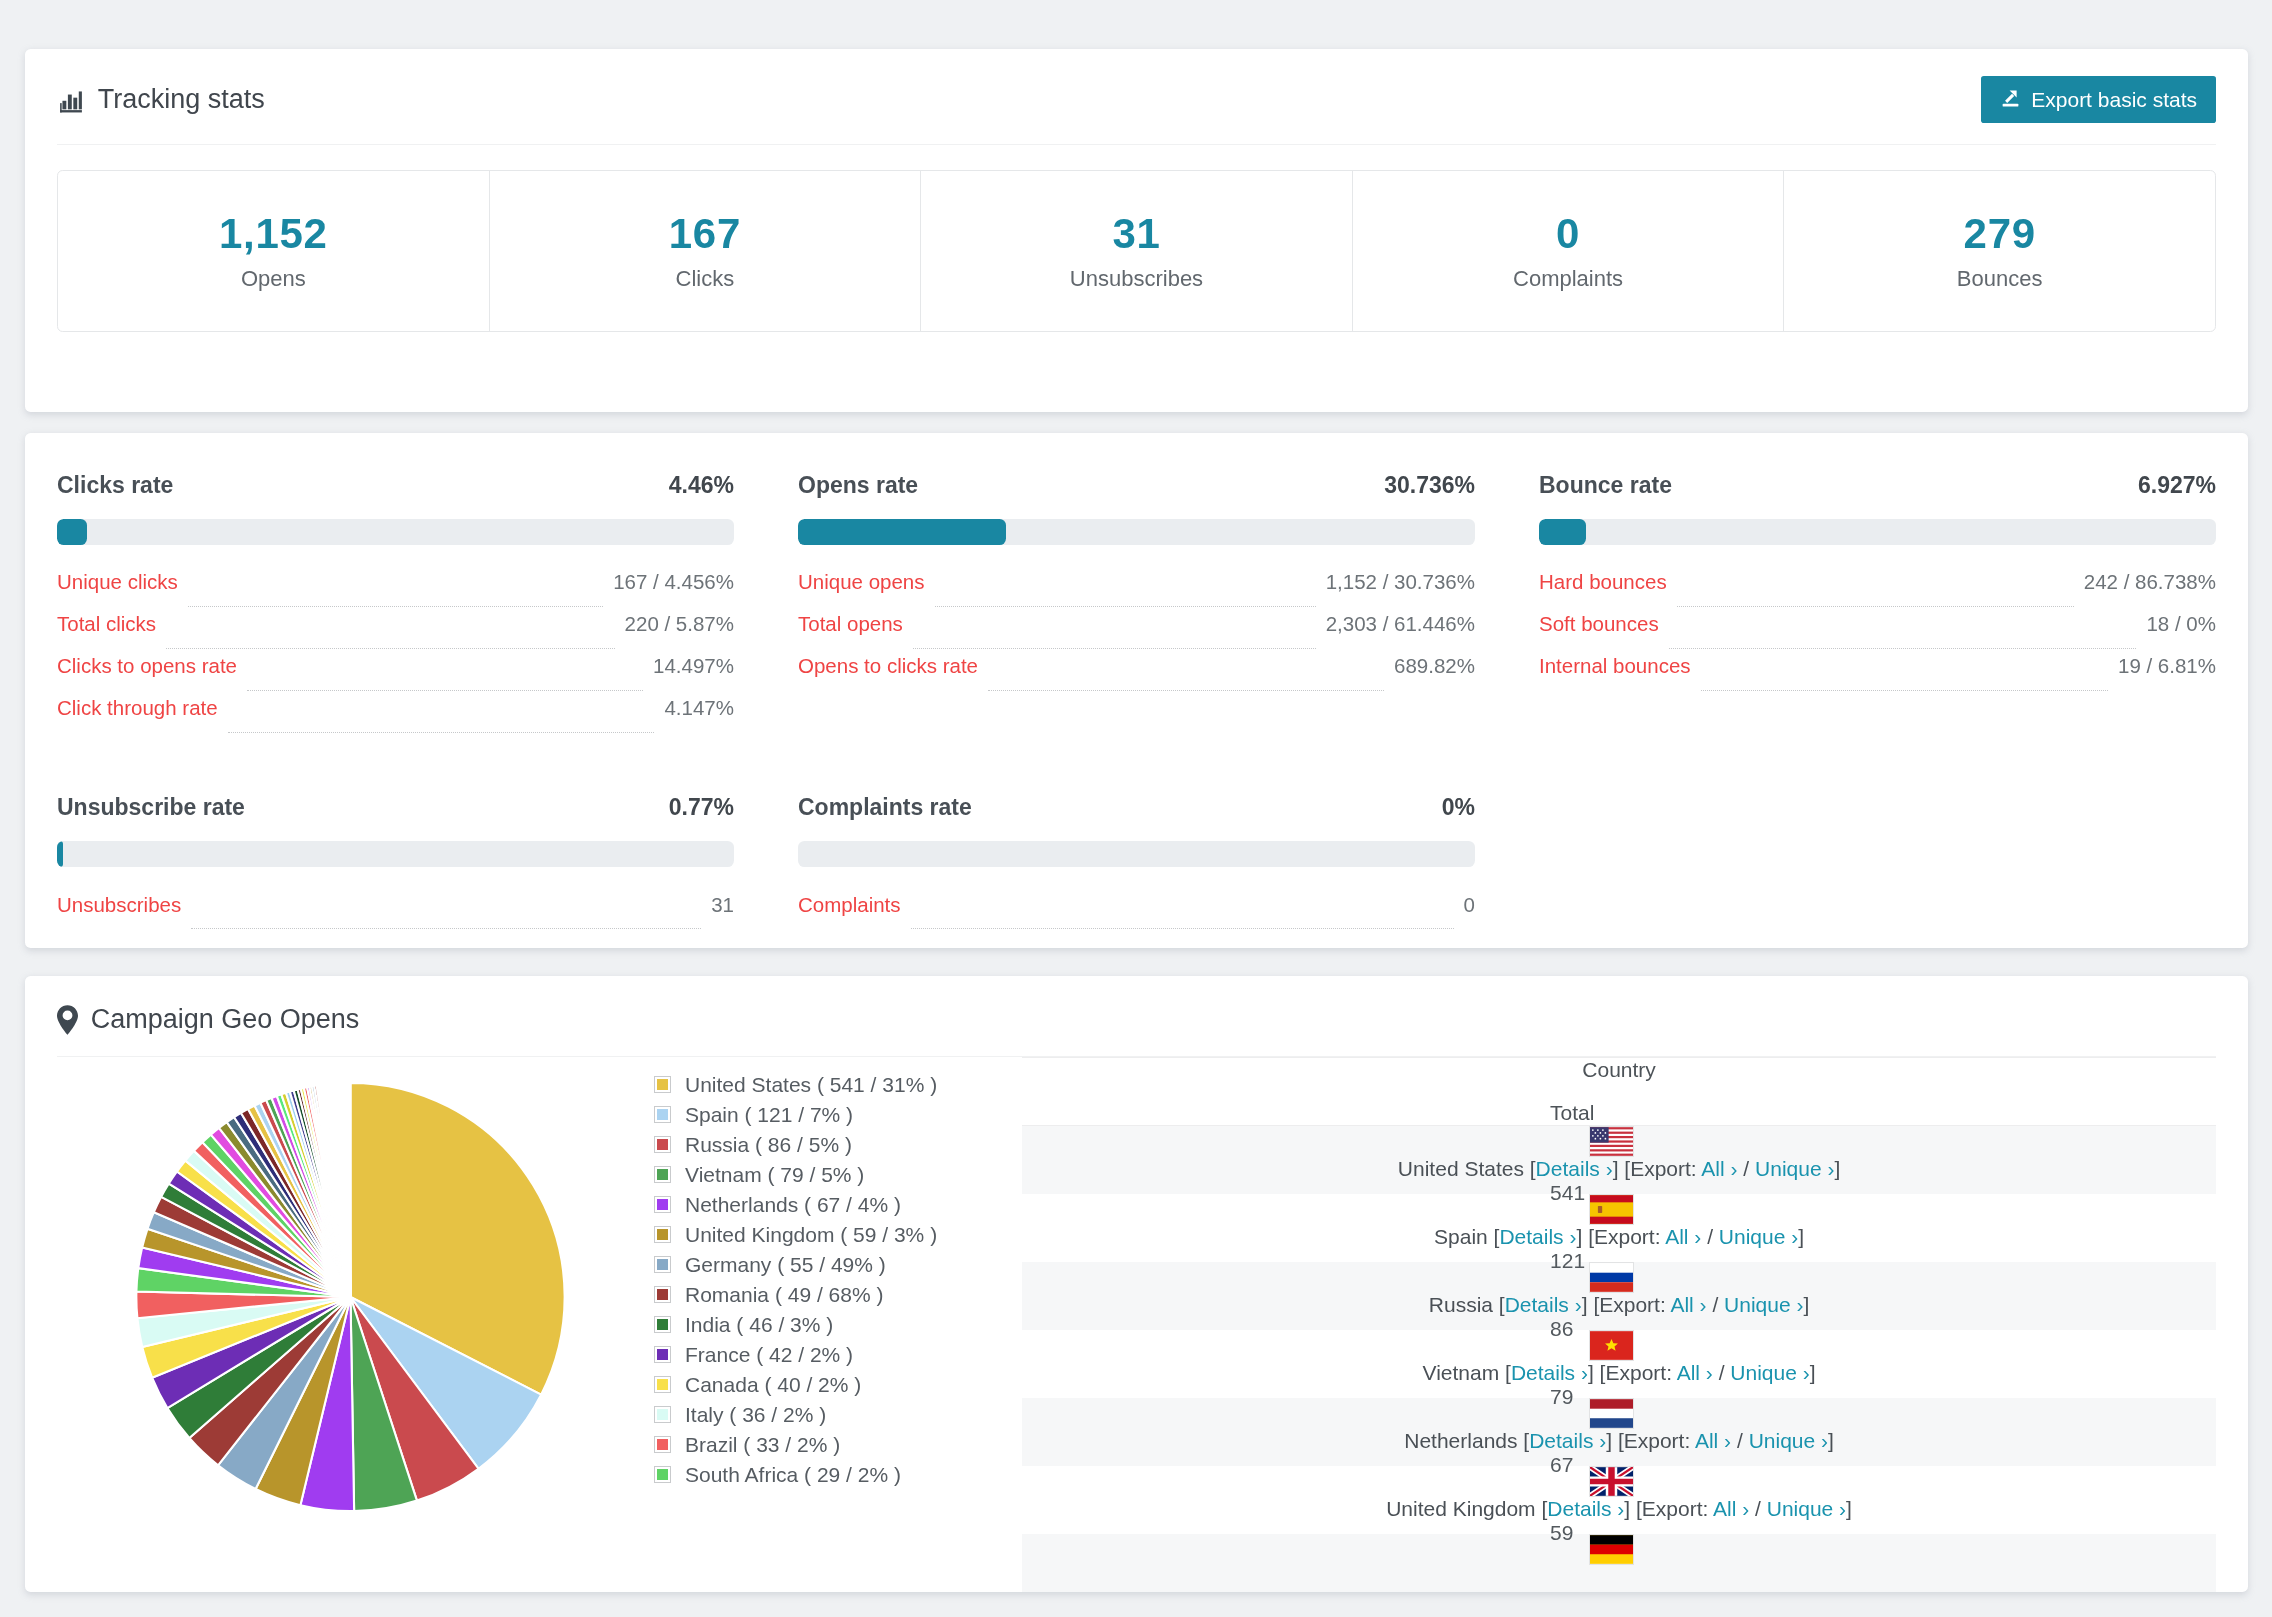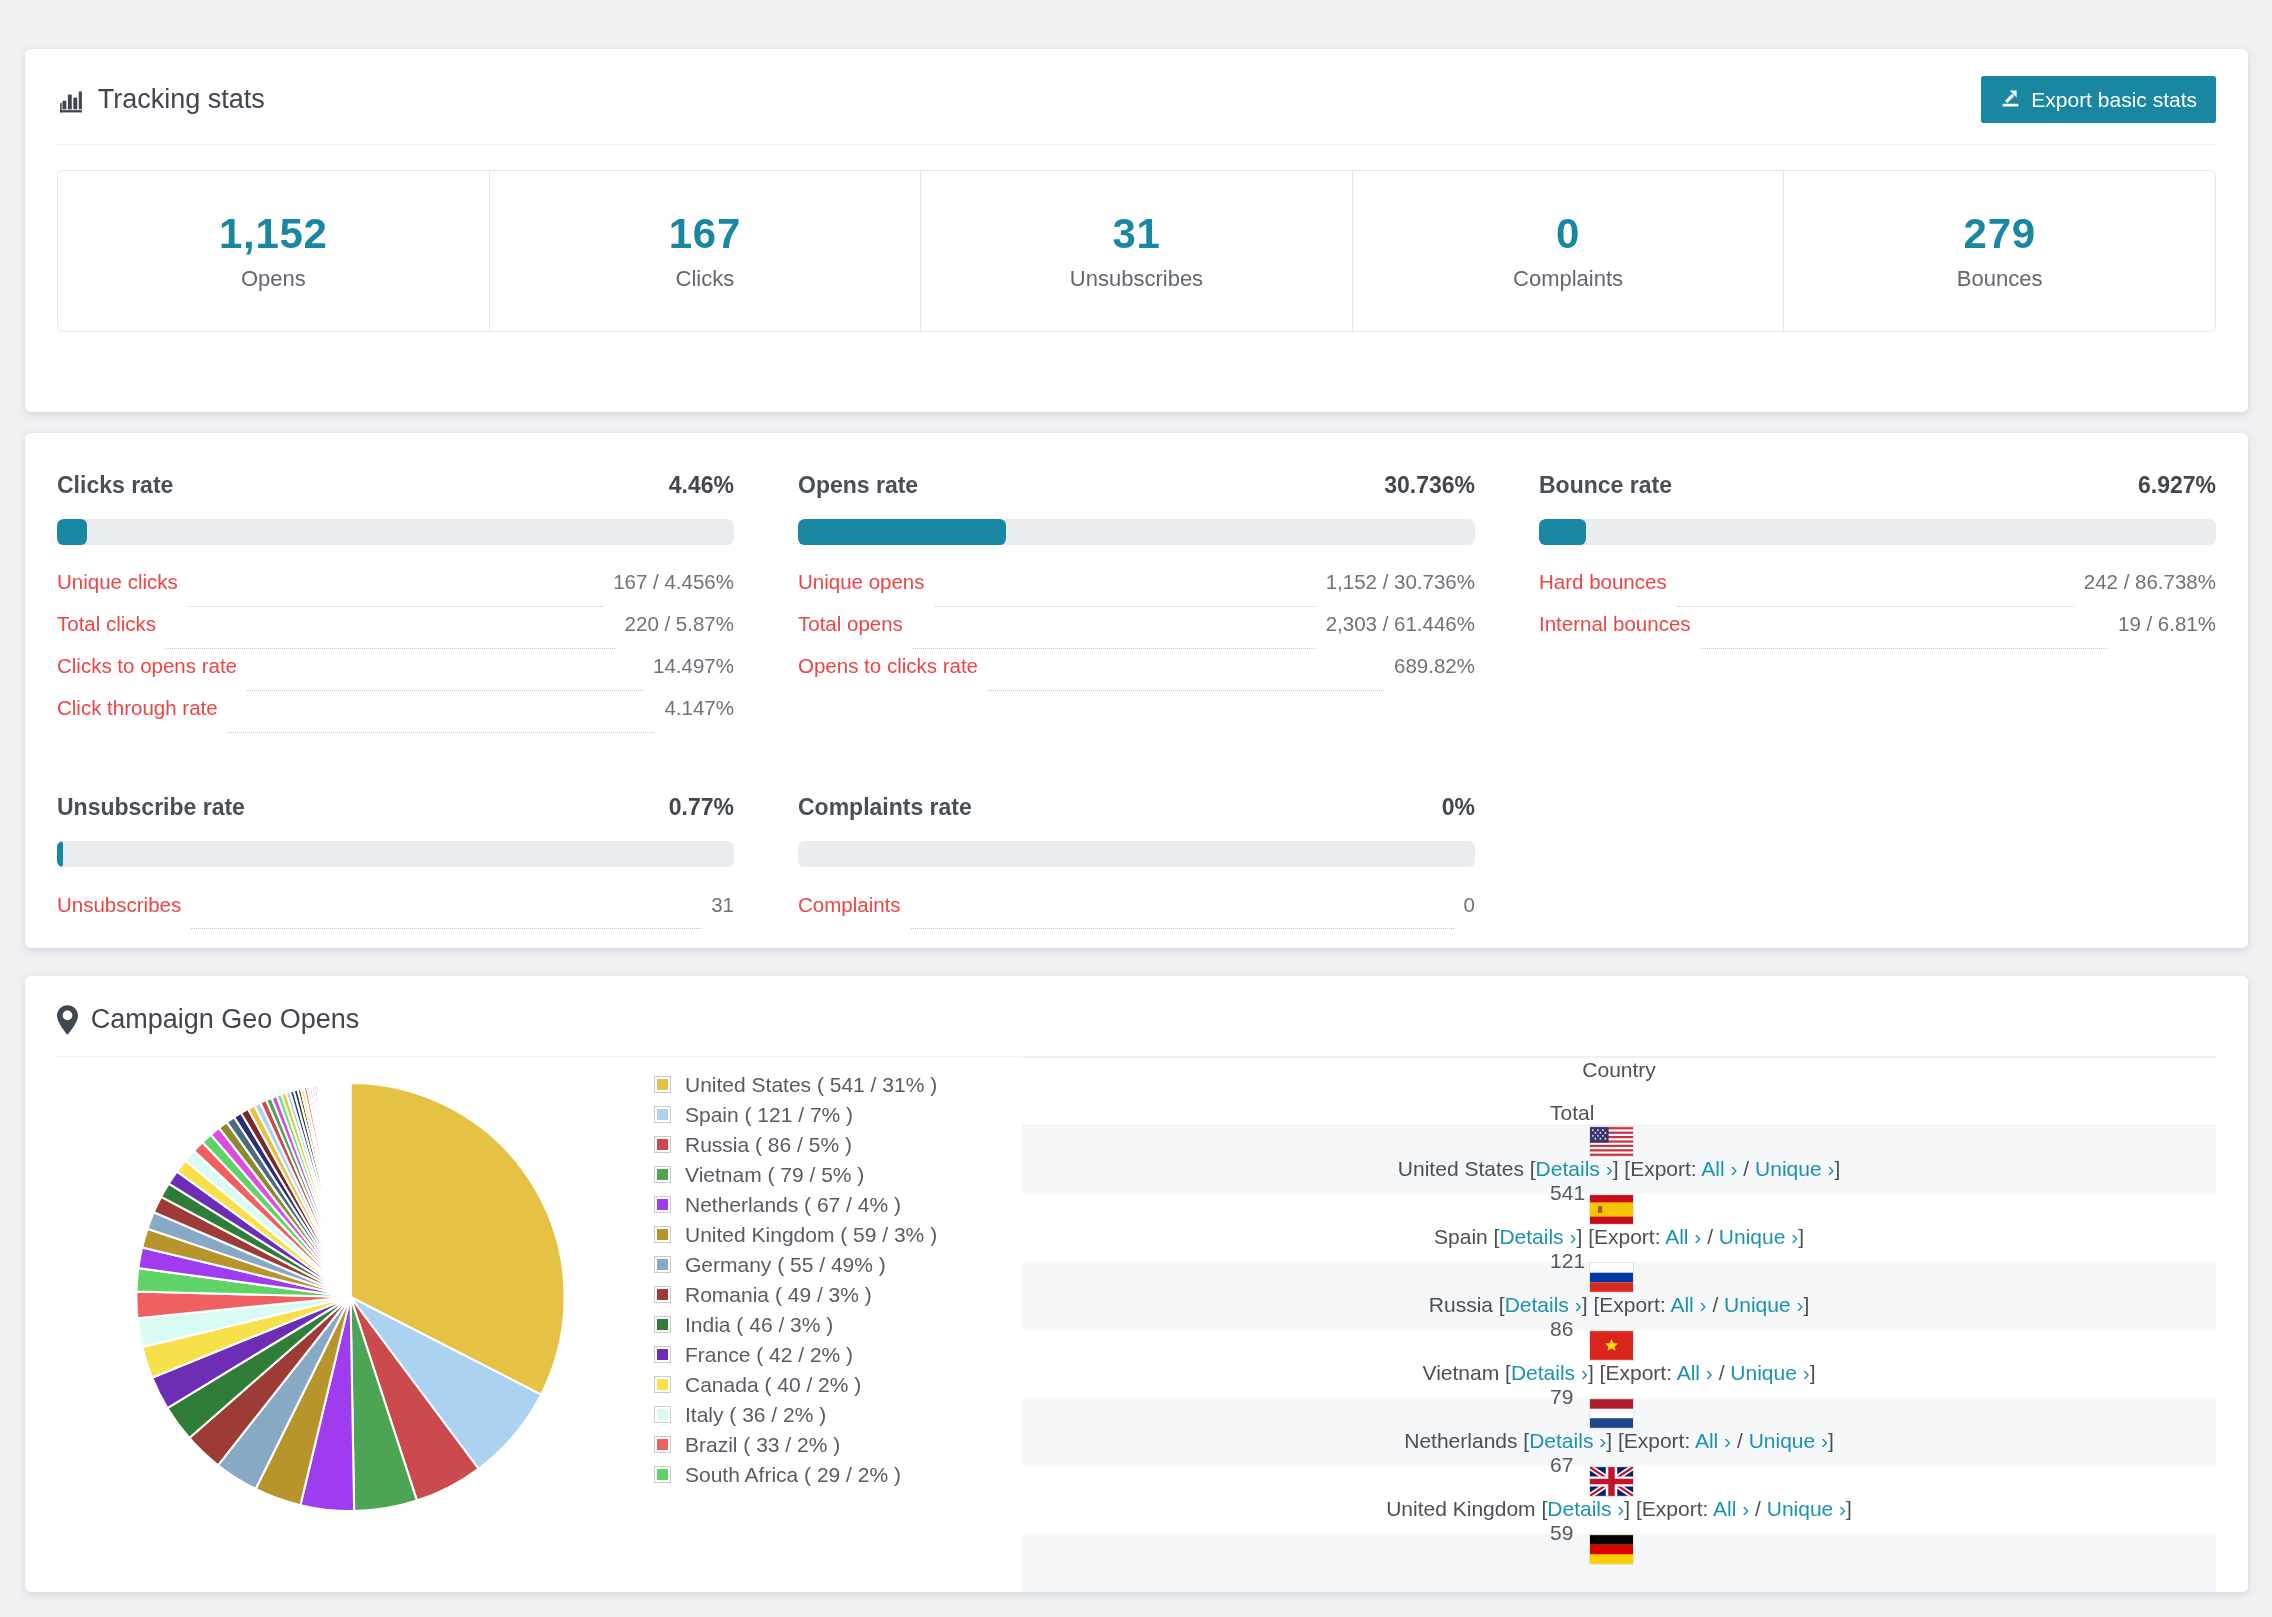--- a/index.html
+++ b/index.html
@@ -181,20 +181,25 @@
           <span class="rate-title">Bounce rate</span>
           <span class="rate-value">6.927%</span>
         </div>
         <div class="rate-bar">
           <span class="rate-fill" style="width: max(6.927%, 5.6px);"></span>
         </div>
         <div class="rrow">
           <span class="lab">Hard bounces</span>
           <span class="leader"></span>
           <span class="val">242 / 86.738%</span>
+        </div>
+        <div class="rrow">
+          <span class="lab">Soft bounces</span>
+          <span class="leader"></span>
+          <span class="val">18 / 0%</span>
         </div>
         <div class="rrow">
           <span class="lab">Internal bounces</span>
           <span class="leader"></span>
           <span class="val">19 / 6.81%</span>
         </div>
       </div>
       <div>
         <div class="rate-head">
           <span class="rate-title">Unsubscribe rate</span>
@@ -362,21 +367,21 @@
         <li>
           <span class="swatch">
             <i style="background: rgb(135, 169, 198);"></i>
           </span>
           <span class="ltxt">Germany ( 55 / 49% )</span>
         </li>
         <li>
           <span class="swatch">
             <i style="background: rgb(157, 59, 54);"></i>
           </span>
-          <span class="ltxt">Romania ( 49 / 3% )</span>
+          <span class="ltxt">Romania ( 49 / 68% )</span>
         </li>
         <li>
           <span class="swatch">
             <i style="background: rgb(47, 125, 56);"></i>
           </span>
           <span class="ltxt">India ( 46 / 3% )</span>
         </li>
         <li>
           <span class="swatch">
             <i style="background: rgb(109, 45, 181);"></i>

